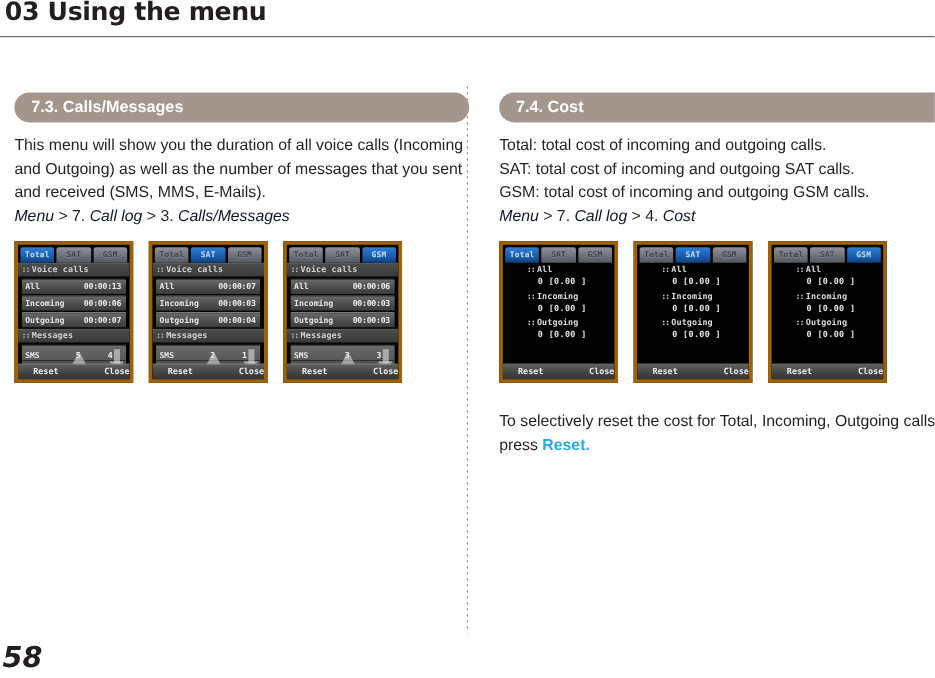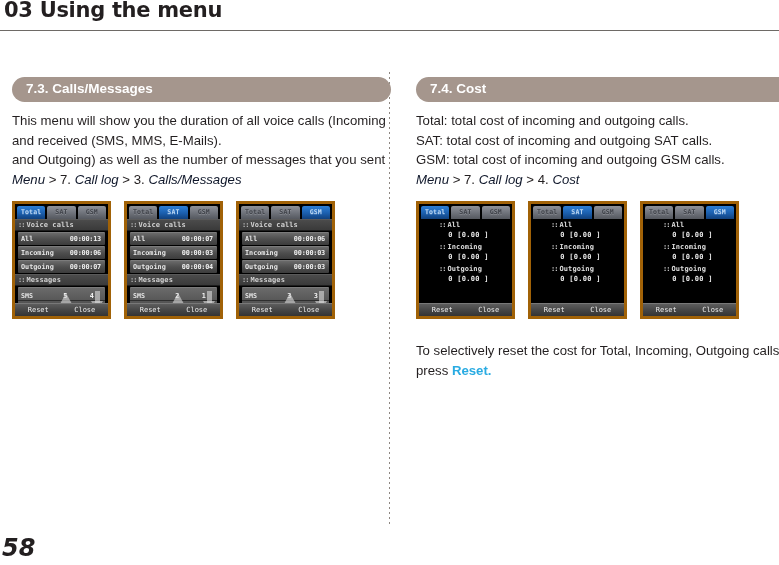--- a/index.html
+++ b/index.html
@@ -297,27 +297,27 @@
     width: 100%;
     height: 13px;
     display: flex;
     background: linear-gradient(to bottom, #5d5d5d 0%, #444444 55%, #343434 100%);
     border-top: 1px solid #787878;
     box-sizing: border-box;
   }
   .softkey {
     flex: 1;
     font-size: 7px;
-    font-weight: normal;
+    font-weight: bold;
     color: #ededed;
     line-height: 12px;
     text-align: center;
   }
   .softkey.left  { text-align: center; }
-  .softkey.right { text-align: center; }
+  .softkey.right { text-align: right; }
 
   
   #page-number {
     position: absolute;
     left: 2px;
     top: 534px;
     font-size: 24px;
     font-weight: bold;
     font-style: italic;
     color: #231f20;
@@ -337,22 +337,22 @@
   <div id="column-divider"></div>
 
   <div class="column" id="col-left">
 
     <div class="section-bar">
       <span class="section-label">7.3. Calls/Messages</span>
     </div>
 
     <div class="body-copy">
       <span class="line">This menu will show you the duration of all voice calls (Incoming</span>
+      <span class="line">and Outgoing) as well as the number of messages that you sent</span>
       <span class="line">and received (SMS, MMS, E-Mails).</span>
-      <span class="line">and Outgoing) as well as the number of messages that you sent</span>
     </div>
 
     <div class="path-line">
       <span class="link-i">Menu</span><span class="plain-i"> &gt; 7. </span><span class="link-i">Call log</span><span class="plain-i"> &gt; 3. </span><span class="link-i">Calls/Messages</span>
     </div>
 
     <div class="shots">
 
       <div class="phone">
         <div class="tabs">

